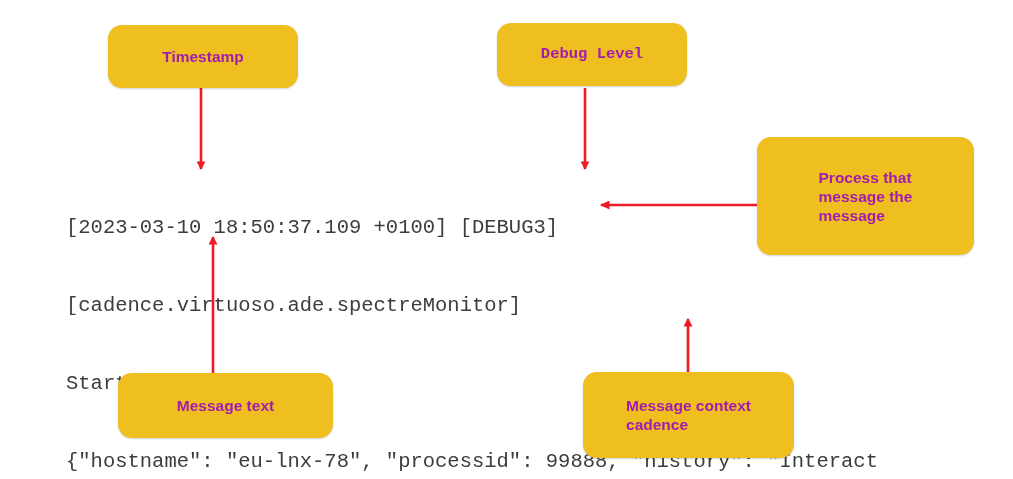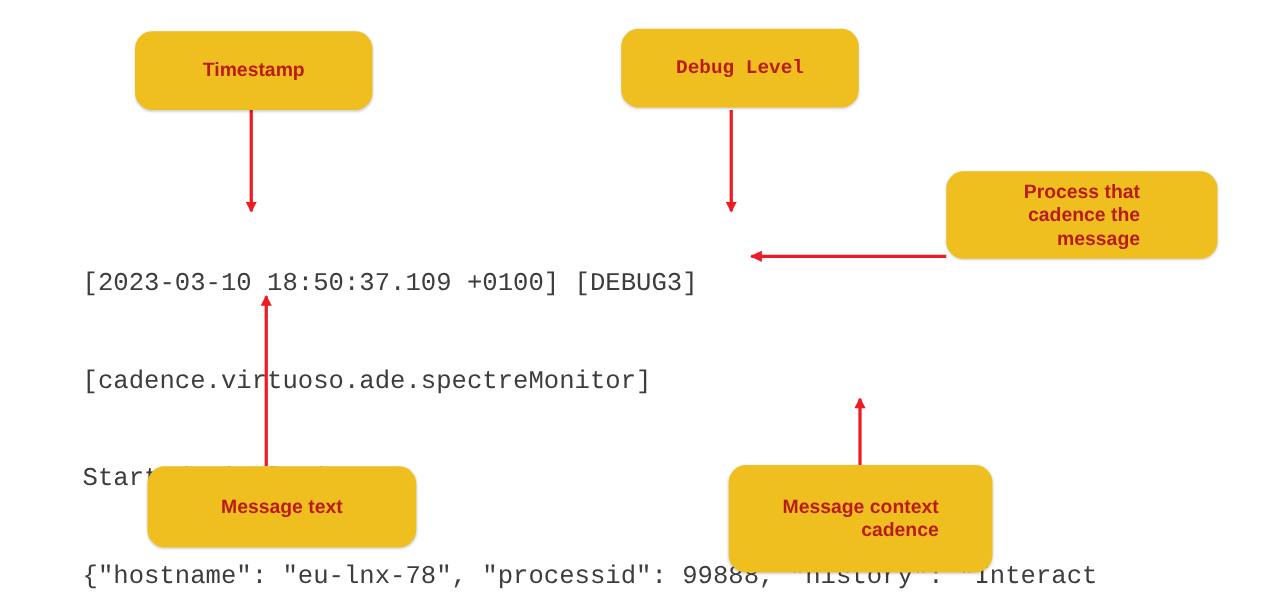--- a/index.html
+++ b/index.html
@@ -36,38 +36,38 @@
     white-space: pre;
     display: block;
     height: 26px;
   }
 
   
   .callout {
     position: absolute;
     background: #efbf20;
     border-radius: 14px;
-    color: #b91c1c;
+    color: #a21caf;
     font-family: "Liberation Sans", sans-serif;
     font-weight: bold;
     font-size: 15.5px;
     line-height: 19px;
     display: flex;
     align-items: center;
     justify-content: center;
-    text-align: right;
+    text-align: left;
     box-sizing: border-box;
     padding: 4px 10px;
     box-shadow: 0 1px 2px rgba(0,0,0,0.18);
   }
   .callout span { display: block; }
 
   #callout-timestamp   { left: 108px; top: 25px;  width: 190px; height: 63px; }
   #callout-debug-level { left: 497px; top: 23px;  width: 190px; height: 63px; font-family: Liberation Mono, monospace; }
-  #callout-process     { left: 757px; top: 137px; width: 217px; height: 70px; }
+  #callout-process     { left: 757px; top: 137px; width: 217px; height: 118px; }
   #callout-message     { left: 118px; top: 373px; width: 215px; height: 65px; }
   #callout-json        { left: 583px; top: 372px; width: 211px; height: 86px; }
 
   
   .arrow-svg {
     position: absolute;
     left: 0;
     top: 0;
     width: 1013px;
     height: 479px;
@@ -120,21 +120,21 @@
 
   <div class="callout" id="callout-debug-level">
     <div>
       <span>Debug Level</span>
     </div>
   </div>
 
   <div class="callout" id="callout-process">
     <div>
       <span>Process that</span>
-      <span>cadence the</span>
+      <span>message the</span>
       <span>message</span>
     </div>
   </div>
 
   <div class="callout" id="callout-message">
     <div>
       <span>Message text</span>
     </div>
   </div>
 

